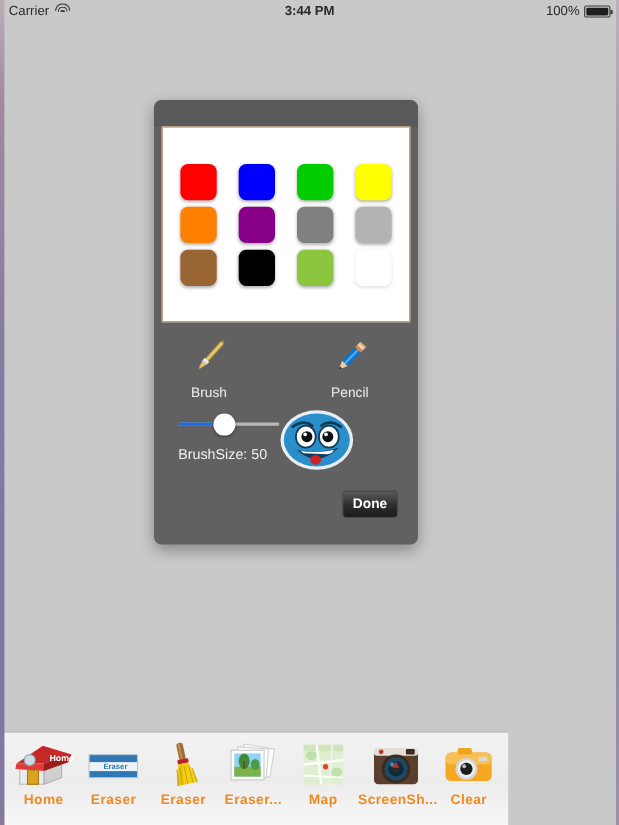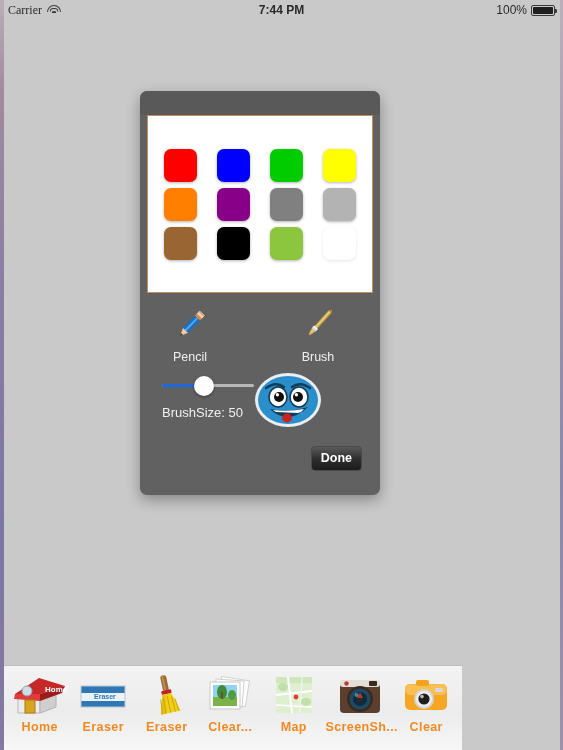--- a/index.html
+++ b/index.html
@@ -23,21 +23,21 @@
   }
 
   
   #status-bar {
     position: absolute; left: 0; top: 0; width: 563px; height: 20px;
     background: #c9c9c9;
     display: flex; align-items: center;
     font-size: 12px; color: #2a2a2a;
     padding: 0 8px;
   }
-  .sb-left { display: flex; align-items: center; gap: 5px; font-family: Liberation Serif, serif; }
+  .sb-left { display: flex; align-items: flex-start; gap: 5px; }
   .sb-center { position: absolute; left: 0; right: 0; text-align: center;
                font-weight: bold; font-size: 12px; pointer-events: none; }
   .sb-right { margin-left: auto; display: flex; align-items: center; gap: 4px; z-index: 2;}
   .wifi { width: 14px; height: 11px; position: relative; display: inline-block; }
   .wifi i { position: absolute; border: 1.6px solid #3a3a3a; border-bottom: none;
             border-radius: 50% 50% 0 0 / 100% 100% 0 0; left: 50%; transform: translateX(-50%); }
   .wifi i:nth-child(1){ width:14px; height:7px; top:0; }
   .wifi i:nth-child(2){ width:9px;  height:4.5px; top:3px; }
   .wifi i:nth-child(3){ width:4px;  height:2px; top:6px; background:#3a3a3a; border:none; border-radius:50% 50% 0 0;}
   .batt { width: 24px; height: 11px; border: 1px solid #3a3a3a; border-radius: 2px;
@@ -139,21 +139,21 @@
 
 <div id="status-bar">
   <div class="sb-left">
     <span>Carrier</span>
     <span class="wifi">
         <i></i>
         <i></i>
         <i></i>
       </span>
   </div>
-  <div class="sb-center">7:44 PM</div>
+  <div class="sb-center">3:44 PM</div>
   <div class="sb-right">
     <span>100%</span>
     <span class="batt">
         <span></span>
       </span>
   </div>
 </div>
 
 <div id="canvas-area"></div>
 
@@ -178,53 +178,53 @@
       <div class="swatch" style="background:#996633"></div>
       <div class="swatch" style="background:#000000"></div>
       <div class="swatch" style="background:#8cc63f"></div>
       <div class="swatch white-sw" style="background:#ffffff"></div>
     </div>
   </div>
 
   <div id="tools-panel">
 
     <div id="tool-row">
+
+      <div class="tool-item">
+        <div class="tool-ico">
+          <svg class="brush-svg" width="46" height="44" viewBox="0 0 46 44">
+            <g transform="rotate(42 23 22)">
+              <rect x="21" y="4" width="4" height="22" fill="#c9a343"></rect>
+              <rect x="22.2" y="4" width="1.4" height="22" fill="#eed58c"></rect>
+              <polygon points="21,4 25,4 23,1" fill="#b08a2f"></polygon>
+              <rect x="20.3" y="25" width="5.4" height="4" rx="1" fill="#d9d9d9"></rect>
+              <rect x="20.3" y="25" width="5.4" height="1.5" rx=".6" fill="#f2f2f2"></rect>
+              <path d="M20.6 29 Q23 42 25.4 29 Z" fill="#cfa553"></path>
+              <path d="M21.7 29 Q23 38 24.3 29 Z" fill="#e9c87e"></path>
+            </g>
+          </svg>
+        </div>
+        <div class="tool-label">Brush</div>
+      </div>
 
       <div class="tool-item">
         <div class="tool-ico">
           <svg class="pencil-svg" width="46" height="44" viewBox="0 0 46 44">
             <g transform="rotate(44 23 22)">
               <rect x="20" y="5" width="7" height="5" fill="#d9d9d9"></rect>
               <rect x="20" y="9" width="7" height="3" fill="#e8863a"></rect>
               <rect x="20" y="12" width="7" height="17" fill="#1472c8"></rect>
               <rect x="22.5" y="12" width="2" height="17" fill="#55a8ef"></rect>
               <polygon points="20,29 27,29 23.5,37" fill="#f0c9a0"></polygon>
               <polygon points="22,34 25,34 23.5,37" fill="#333"></polygon>
               <rect x="20" y="5" width="7" height="1.6" fill="#f2a05a"></rect>
             </g>
           </svg>
         </div>
         <div class="tool-label">Pencil</div>
-      </div>
-
-      <div class="tool-item">
-        <div class="tool-ico">
-          <svg class="brush-svg" width="46" height="44" viewBox="0 0 46 44">
-            <g transform="rotate(42 23 22)">
-              <rect x="21" y="4" width="4" height="22" fill="#c9a343"></rect>
-              <rect x="22.2" y="4" width="1.4" height="22" fill="#eed58c"></rect>
-              <polygon points="21,4 25,4 23,1" fill="#b08a2f"></polygon>
-              <rect x="20.3" y="25" width="5.4" height="4" rx="1" fill="#d9d9d9"></rect>
-              <rect x="20.3" y="25" width="5.4" height="1.5" rx=".6" fill="#f2f2f2"></rect>
-              <path d="M20.6 29 Q23 42 25.4 29 Z" fill="#cfa553"></path>
-              <path d="M21.7 29 Q23 38 24.3 29 Z" fill="#e9c87e"></path>
-            </g>
-          </svg>
-        </div>
-        <div class="tool-label">Brush</div>
       </div>
 
     </div>
 
     <div id="slider-row">
 
       <div id="brush-slider-wrap">
         <div class="slider-track" style="background: rgb(185, 185, 185);">
           <div class="slider-fill" style="width: 45.4545%; background: rgb(26, 105, 224);"></div>
           <div class="slider-thumb" style="left: 45.4545%;"></div>
@@ -320,21 +320,21 @@
           <rect x="10" y="7" width="28" height="26" fill="#ffffff" stroke="#cfcfcf"></rect>
         </g>
         <rect x="5" y="9" width="30" height="27" fill="#ffffff" stroke="#c7c7c7"></rect>
         <rect x="8" y="12" width="24" height="21" fill="#8fd3f0"></rect>
         <rect x="8" y="24" width="24" height="9" fill="#7cb24a"></rect>
         <ellipse cx="17" cy="19" rx="5" ry="7" fill="#3f8b3a"></ellipse>
         <rect x="16.2" y="19" width="1.6" height="7" fill="#6b4a20"></rect>
         <ellipse cx="27" cy="22" rx="4" ry="5" fill="#4f9c46"></ellipse>
       </svg>
     </div>
-    <div class="tb-label" style="color: rgb(239, 138, 35);">Clear...</div>
+    <div class="tb-label" style="color: rgb(239, 138, 35);">Eraser...</div>
   </div>
 
   <div class="tb-item">
     <div class="tb-ico">
       <svg width="40" height="44" viewBox="0 0 40 44">
         <rect x="2" y="4" width="36" height="36" fill="#dff0d0"></rect>
         <rect x="2" y="4" width="36" height="6" fill="#cfe6bd"></rect>
         <path d="M2 22 L38 18" stroke="#ffffff" stroke-width="2.2" fill="none"></path>
         <path d="M14 4 L18 40" stroke="#ffffff" stroke-width="2" fill="none"></path>
         <path d="M2 32 L38 34" stroke="#ffffff" stroke-width="1.6" fill="none"></path>

